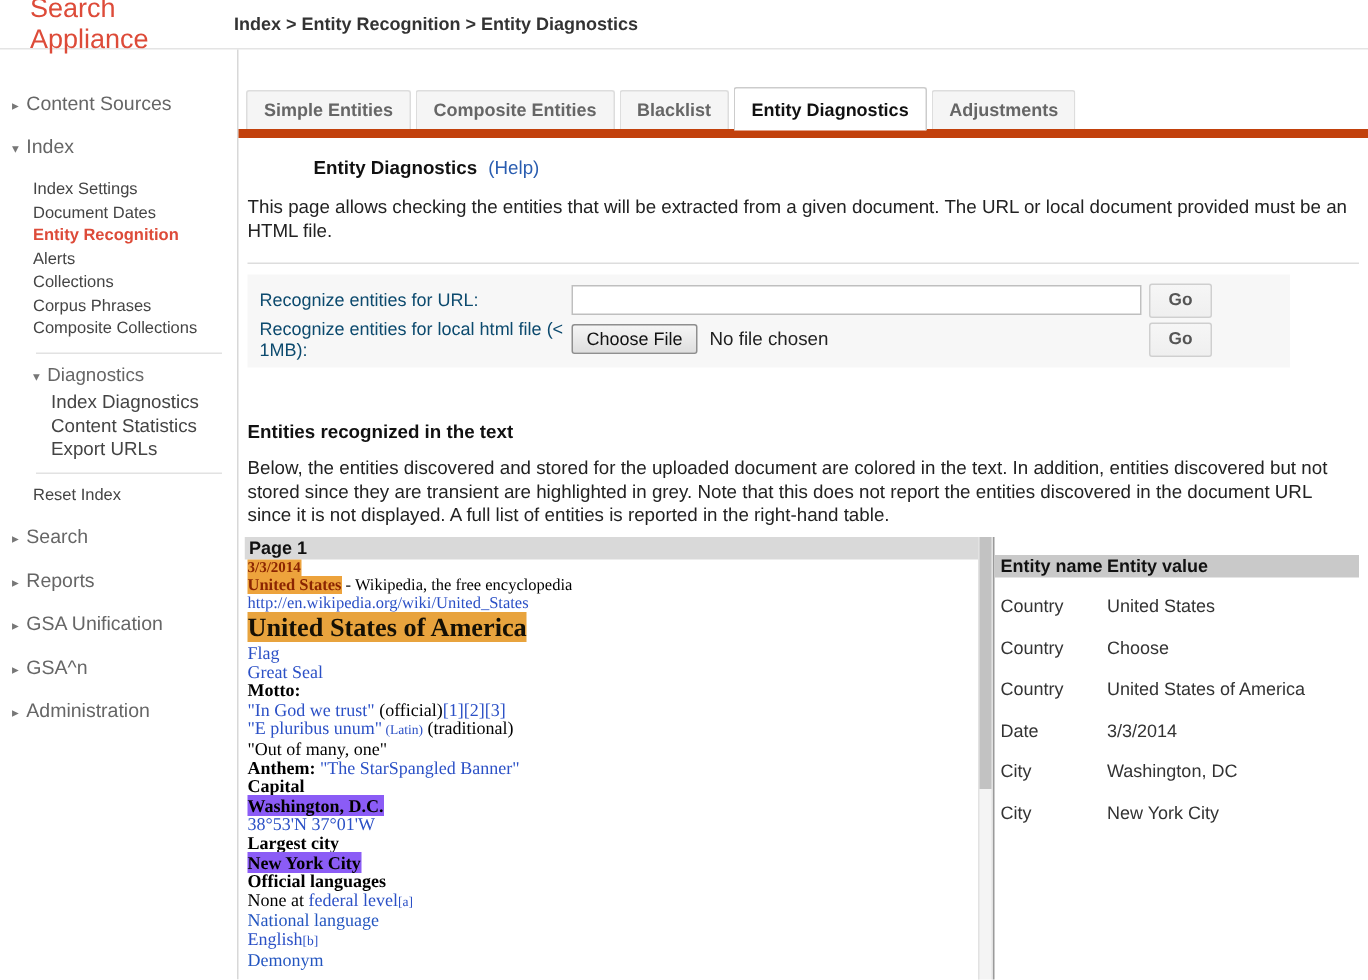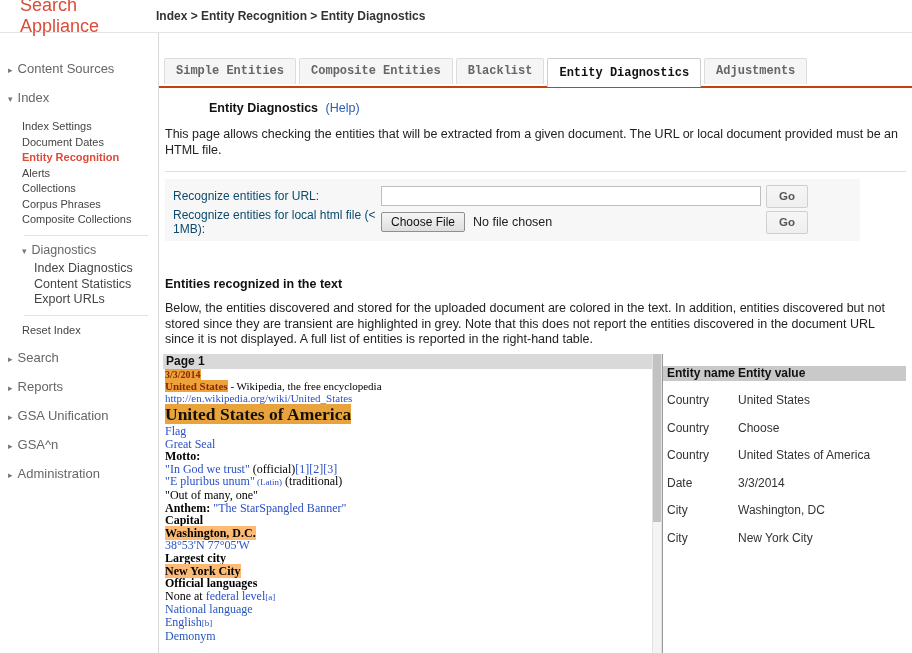--- a/index.html
+++ b/index.html
@@ -18,21 +18,21 @@
   .sb-item { cursor:pointer; color:#555; }
   .sb-item .arr { color:#777; font-size:9px; margin-right:5px; }
   .lvl0 { font-size:13px; color:#666; padding-left:8px; margin:12px 0; line-height:15px; }
   .lvl1 { font-size:11px; color:#444; padding-left:22px; line-height:15.5px; }
   .lvl1.haspar { color:#666; font-size:12.5px; padding-left:22px; margin:4px 0 2px 0; }
   .lvl2 { font-size:12.5px; color:#444; padding-left:34px; line-height:15.5px; }
   .sb-item.active { color:#dd4b39; font-weight:bold; }
   .sb-div { border-top:1px solid #e2e2e2; margin:7px 10px 7px 24px; }
   
   .main { flex:1; border-left:1px solid #d8d8d8; padding-top:25px; }
-  .tabbar { display:flex; align-items:flex-start; border-bottom:2px solid #c2410c; padding-left:5px;font-family:Liberation Mono, monospace; }
+  .tabbar { display:flex; align-items:flex-end; border-bottom:6px solid #c2410c; padding-left:5px; }
   .tab {
     background:#f5f5f5; border:1px solid #ddd; border-bottom:none; color:#666;
     font-size:12px; font-weight:bold; padding:5px 11px 6px 11px; margin-right:3px;
     border-radius:2px 2px 0 0; cursor:pointer; white-space:nowrap;
   }
   .tab.active { background:#fff; border-color:#ccc; color:#111; padding:7px 11px 7px 11px; margin-bottom:-1px; }
   .content { padding:0 6px 0 6px; }
   .titlerow { margin-top:13px; font-size:12.5px;padding-left:44px; }
   .ptitle { font-weight:bold; color:#111; }
   .helplink { color:#2a5db0; cursor:pointer; text-decoration:none; margin-left:4px; }
@@ -66,21 +66,21 @@
   .dl { line-height:12.6px; padding-left:2px; white-space:nowrap; }
   .dl.tiny { font-size:10px; line-height:11.5px; }
   .dl.small { font-size:11px; line-height:12px; }
   .dl.h1 { font-size:17.5px; line-height:21px; font-weight:bold; }
   .b { font-weight:bold; }
   .a { color:#2b50c6; cursor:pointer; }
   .ab { color:#2456c0; font-weight:normal; cursor:pointer; }
   .asm { color:#2b50c6; font-size:9px; cursor:pointer; }
   .hlo { background:#eda33c; color:#8b2502; font-weight:bold; }
   .hlobig { background:#e8a33d; color:#151005; font-weight:bold; }
-  .hly { background:#fdba74; color:#000; font-weight:bold; }
+  .hly { background:#8b5cf6; color:#000; font-weight:bold; }
   .vscroll { width:10px; flex-shrink:0; background:#f4f4f4; border-left:1px solid #e2e2e2; border-right:1px solid #e2e2e2; }
   .vthumb { background:#c2c2c2; height:168px; width:100%; }
   .enttable { flex:1; border-left:1px solid #9a9a9a; font-size:12px; color:#333; }
   .et-row { display:flex; line-height:15.5px;margin-top:12px; }
   .et-head { background:#c9c9c9; font-weight:bold; color:#111; }
   .et-c1 { width:73px; padding-left:4px; flex-shrink:0; }
   .et-c2 { padding-left:2px; }
 </style>
 </head>
 <body>
@@ -161,21 +161,21 @@
               <div class="dl h1"><span class="hlobig">United States of America</span></div>
               <div class="dl"><span class="a">Flag</span></div>
               <div class="dl"><span class="a">Great Seal</span></div>
               <div class="dl"><span class="b">Motto:</span></div>
               <div class="dl"><span class="a">"In God we trust"</span><span> (official)</span><span class="a">[1][2][3]</span></div>
               <div class="dl"><span class="a">"E pluribus unum"</span><span class="asm"> (Latin)</span><span> (traditional)</span></div>
               <div class="dl"><span>"Out of many, one"</span></div>
               <div class="dl"><span class="b">Anthem: </span><span class="a">"The StarSpangled Banner"</span></div>
               <div class="dl"><span class="b">Capital</span></div>
               <div class="dl"><span class="hly">Washington, D.C.</span></div>
-              <div class="dl"><span class="a">38°53'N 77°05'W</span></div>
+              <div class="dl"><span class="a">38°53'N 37°01'W</span></div>
               <div class="dl"><span class="b">Largest city</span></div>
               <div class="dl"><span class="hly">New York City</span></div>
               <div class="dl"><span class="b">Official languages</span></div>
               <div class="dl"><span>None at </span><span class="a">federal level</span><span class="asm">[a]</span></div>
               <div class="dl"><span class="ab">National language</span></div>
               <div class="dl"><span class="a">English</span><span class="asm">[b]</span></div>
               <div class="dl"><span class="ab">Demonym</span></div>
             </div>
         </div>
         <div class="vscroll">

